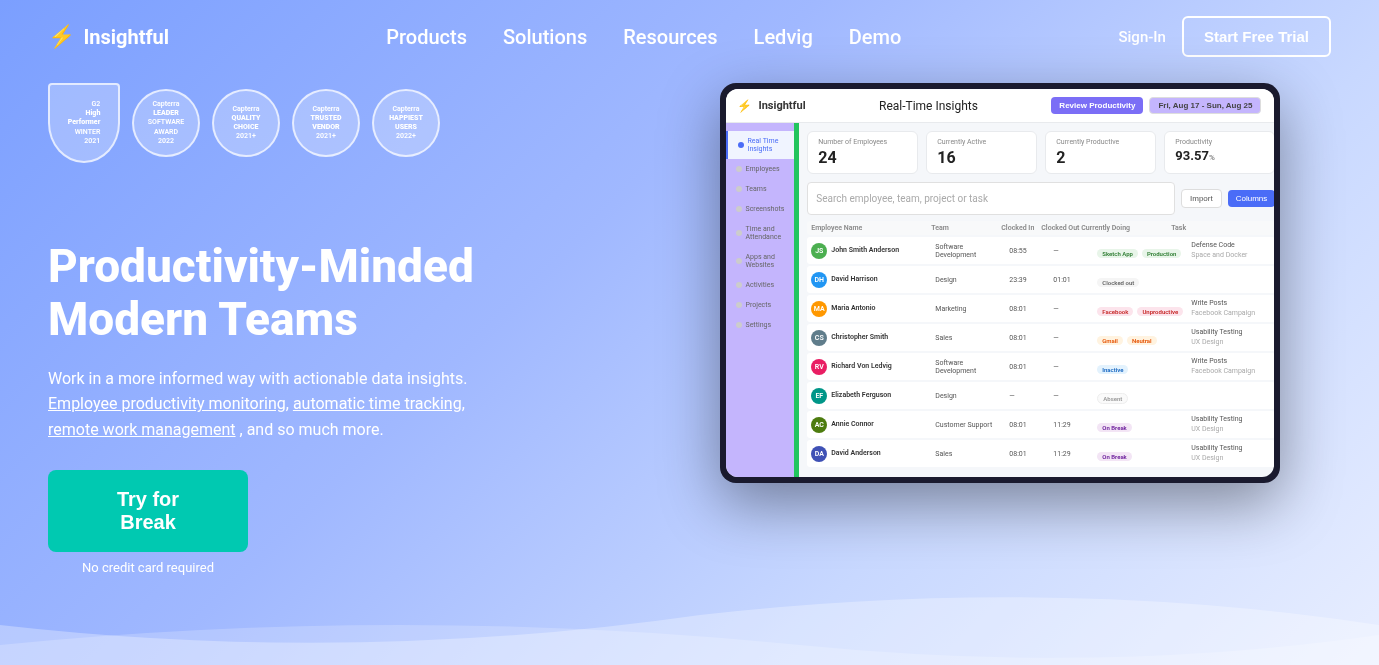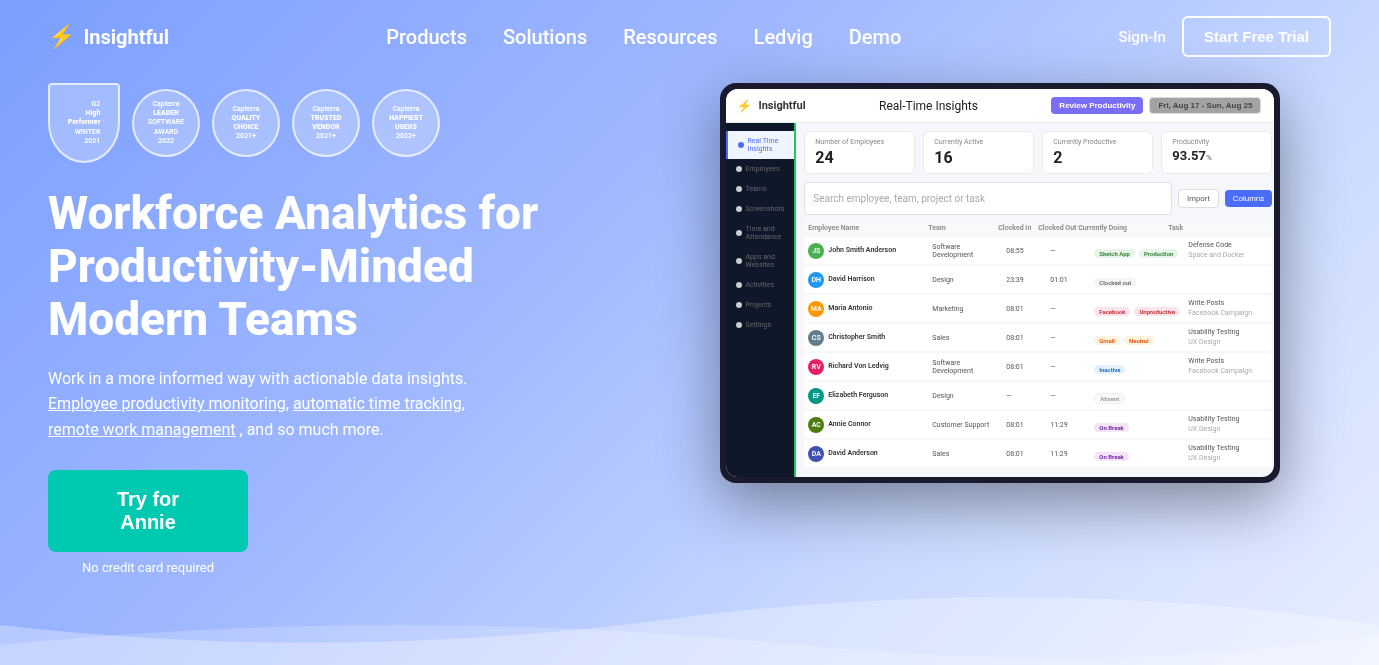--- a/index.html
+++ b/index.html
@@ -219,38 +219,38 @@
     .dash-btn-sm {
       background: #7b6ef6;
       color: white;
       border: none;
       border-radius: 4px;
       padding: 3px 8px;
       font-size: 8px;
       font-weight: 600;
     }
     .dash-btn-sm2 {
-      background: #a3a3a3;
+      background: #c4b5fd;
       color: #444;
       border: 1px solid #ddd;
       border-radius: 4px;
       padding: 3px 8px;
       font-size: 8px;
       font-weight: 600;
     }
 
     .dash-body {
       display: flex;
       height: auto;
     }
 
     .dash-sidebar {
       width: 80px;
-      background: #0f172a;
-      border-right: 2px solid #22c55e;
+      background: #c4b5fd;
+      border-right: 5px solid #22c55e;
       padding: 8px 0;
     }
 
     .dash-sidebar-item {
       padding: 6px 10px;
       font-size: 7px;
       color: #666;
       cursor: pointer;
       display: flex;
       align-items: center;
@@ -471,35 +471,35 @@
       </div>
       <div class="badge">
         <span class="badge-text">Capterra<br><strong>TRUSTED<br>VENDOR</strong><br>2021+</span>
       </div>
       <div class="badge">
         <span class="badge-text">Capterra<br><strong>HAPPIEST<br>USERS</strong><br>2022+</span>
       </div>
     </div>
 
     <h1 class="headline">
-      <span>Workforce Analytics for</span><br>
+      <br>
       <span>Productivity-Minded</span><br>
       <span>Modern Teams</span>
     </h1>
 
     <p class="subtext">
       <span>Work in a more informed way with actionable data insights.</span><br>
       <a>Employee productivity monitoring</a>,
       <a>automatic time tracking</a>,<br>
       <a>remote work management</a>
       <span>, and so much more.</span>
     </p>
 
     <div class="cta-section">
-      <button class="try-free-btn">Try for Annie</button>
+      <button class="try-free-btn">Try for Break</button>
       <span class="no-credit">No credit card required</span>
     </div>
 
   </div>
 
   <div class="right-content">
     <div class="dashboard-frame">
       <div class="dashboard-inner">
 
         <div class="dash-header">

